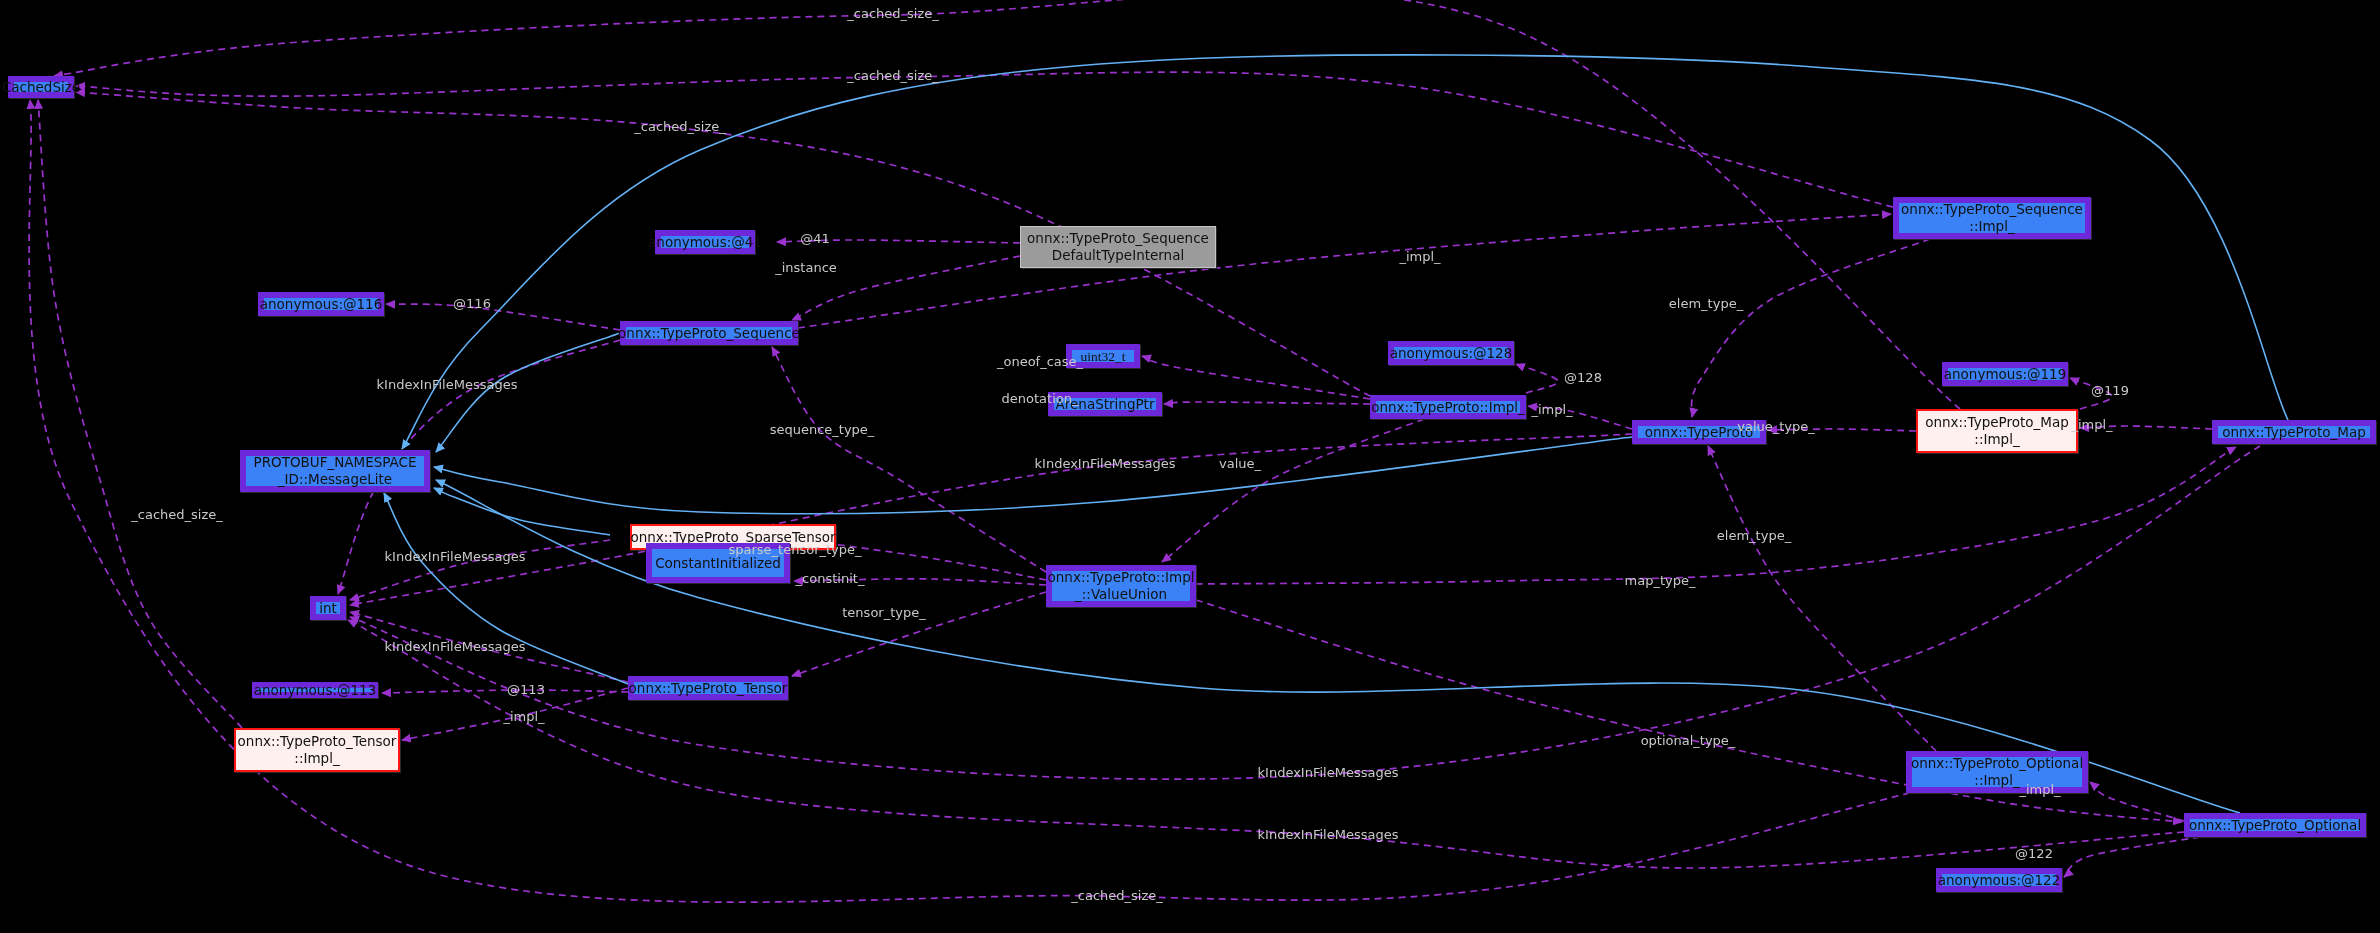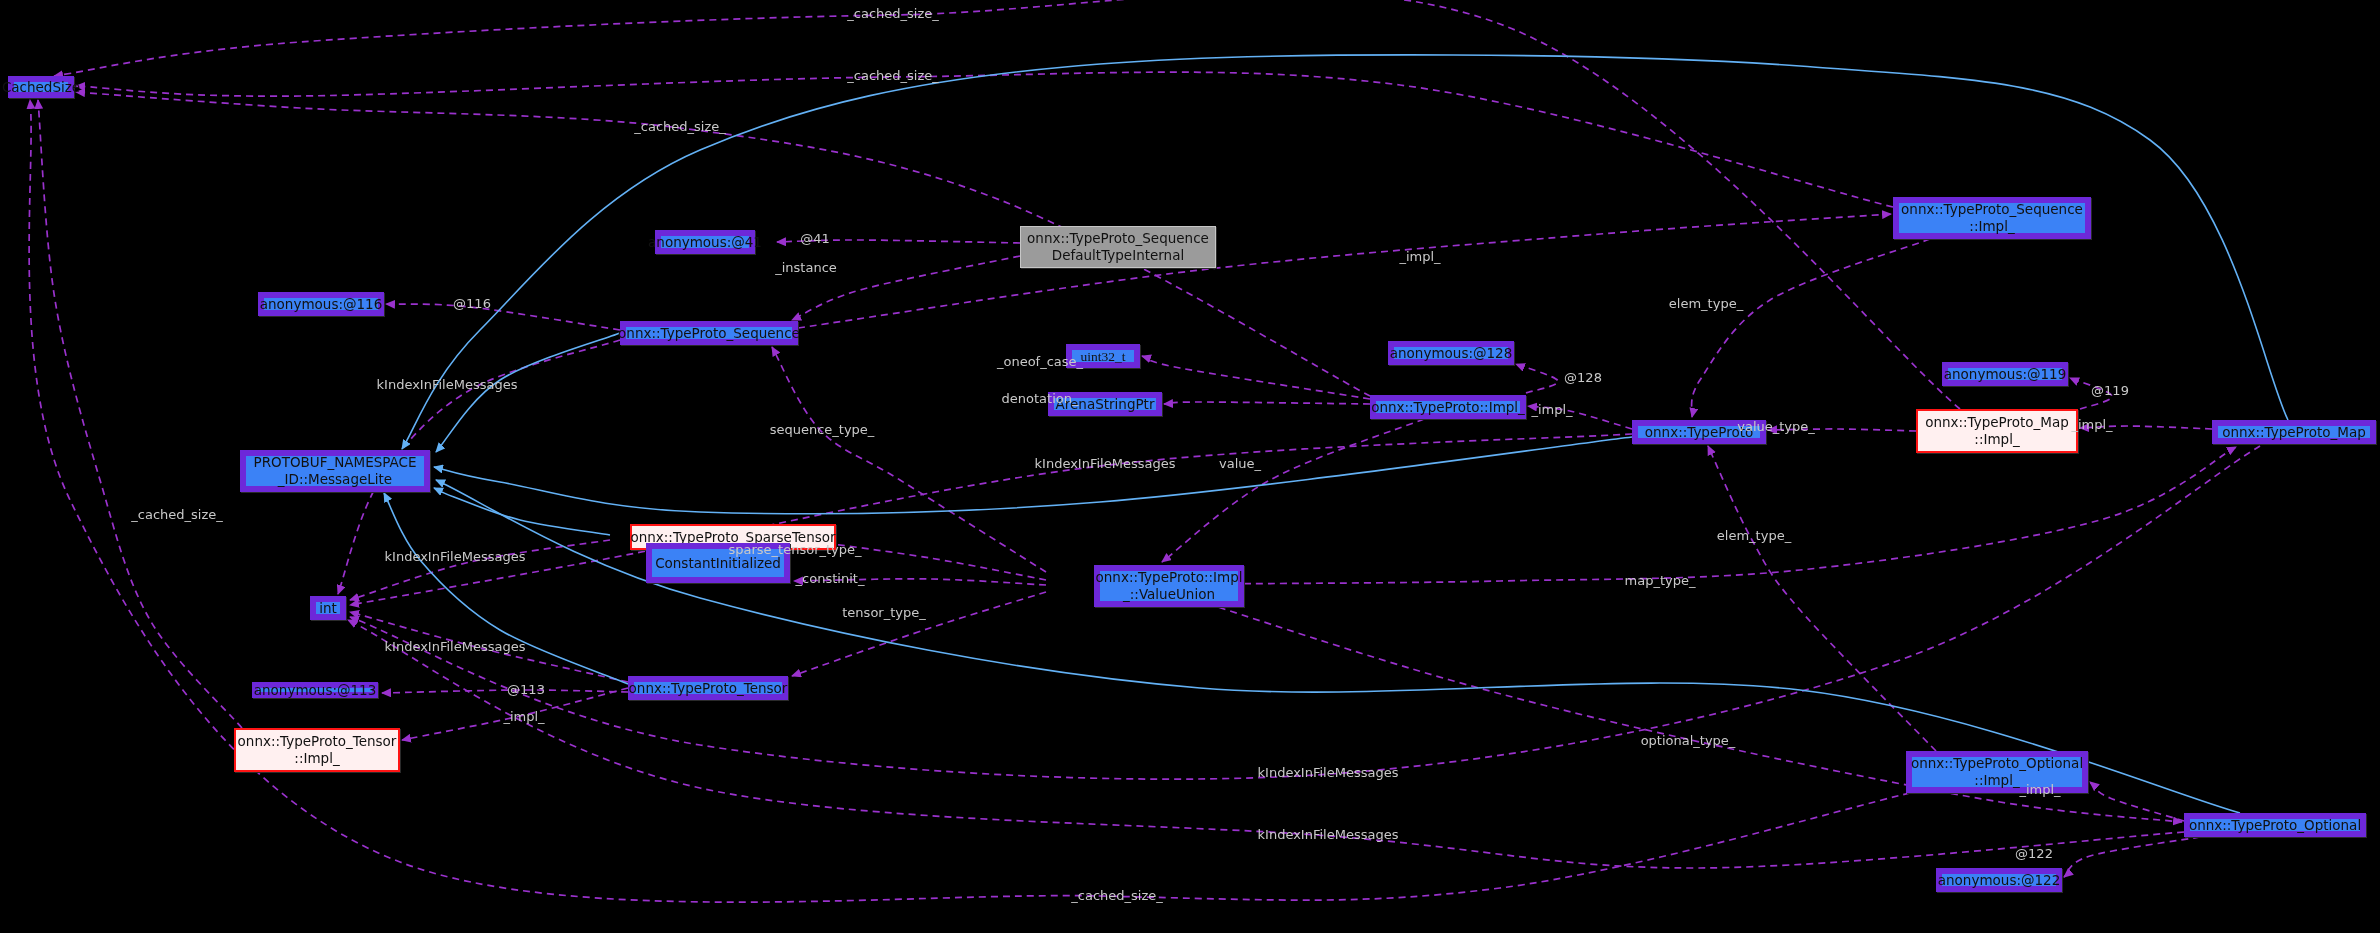--- a/index.html
+++ b/index.html
@@ -111,21 +111,21 @@
       </div>
       <div class="gnode" style="left: 628px; top: 676px; width: 160px; height: 24px;">
         <span>onnx::TypeProto_Tensor</span>
       </div>
       <div class="gnode" style="left: 1066px; top: 344px; width: 74px; height: 24px; font-family: Liberation Serif, serif;">
         <span>uint32_t</span>
       </div>
       <div class="gnode" style="left: 1048px; top: 392px; width: 114px; height: 24px;">
         <span>ArenaStringPtr</span>
       </div>
-      <div class="gnode" style="left: 1046px; top: 565px; width: 150px; height: 42px; margin-left: 48px;">
+      <div class="gnode" style="left: 1046px; top: 565px; width: 150px; height: 42px;">
         <span>onnx::TypeProto::Impl</span>
         <span>_::ValueUnion</span>
       </div>
       <div class="gnode" style="left: 1388px; top: 341px; width: 126px; height: 24px; text-align: right;">
         <span>anonymous:@128</span>
       </div>
       <div class="gnode" style="left: 1370px; top: 395px; width: 156px; height: 24px;">
         <span>onnx::TypeProto::Impl_</span>
       </div>
       <div class="gnode" style="left: 1632px; top: 420px; width: 134px; height: 24px;">

